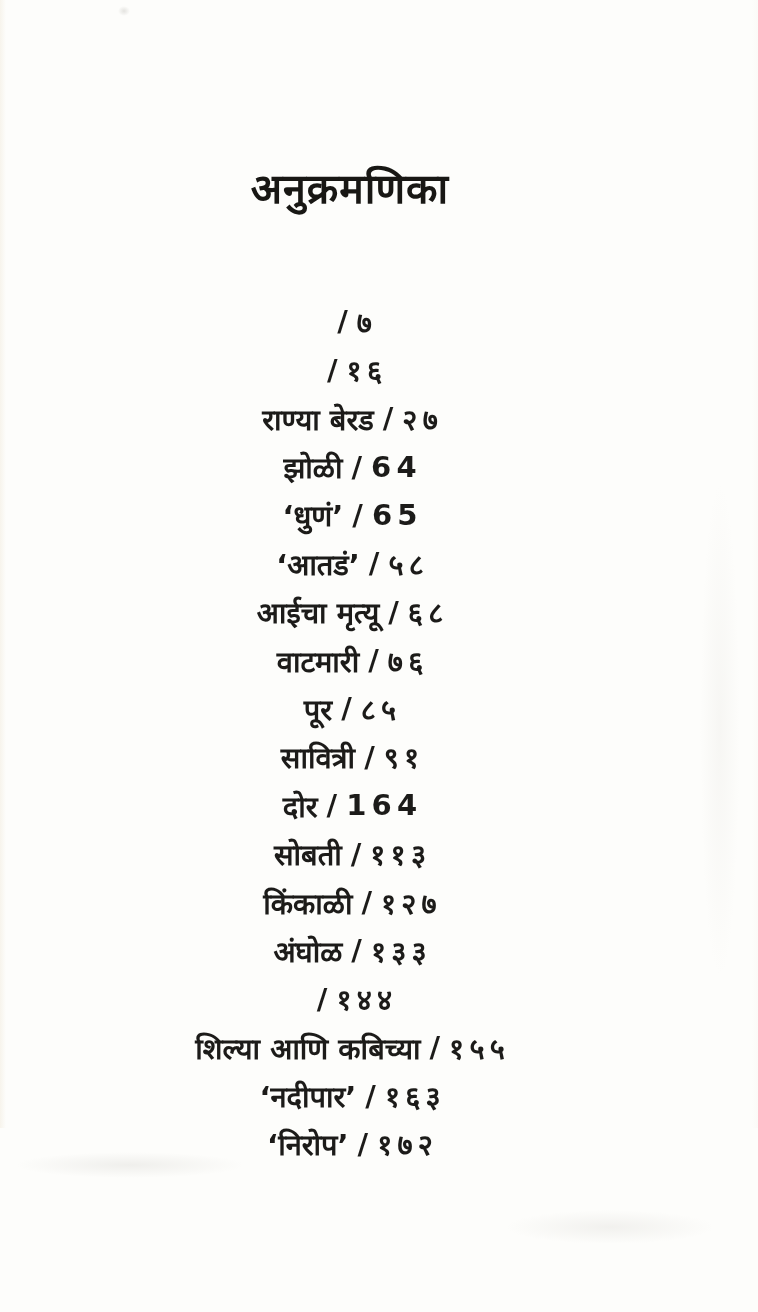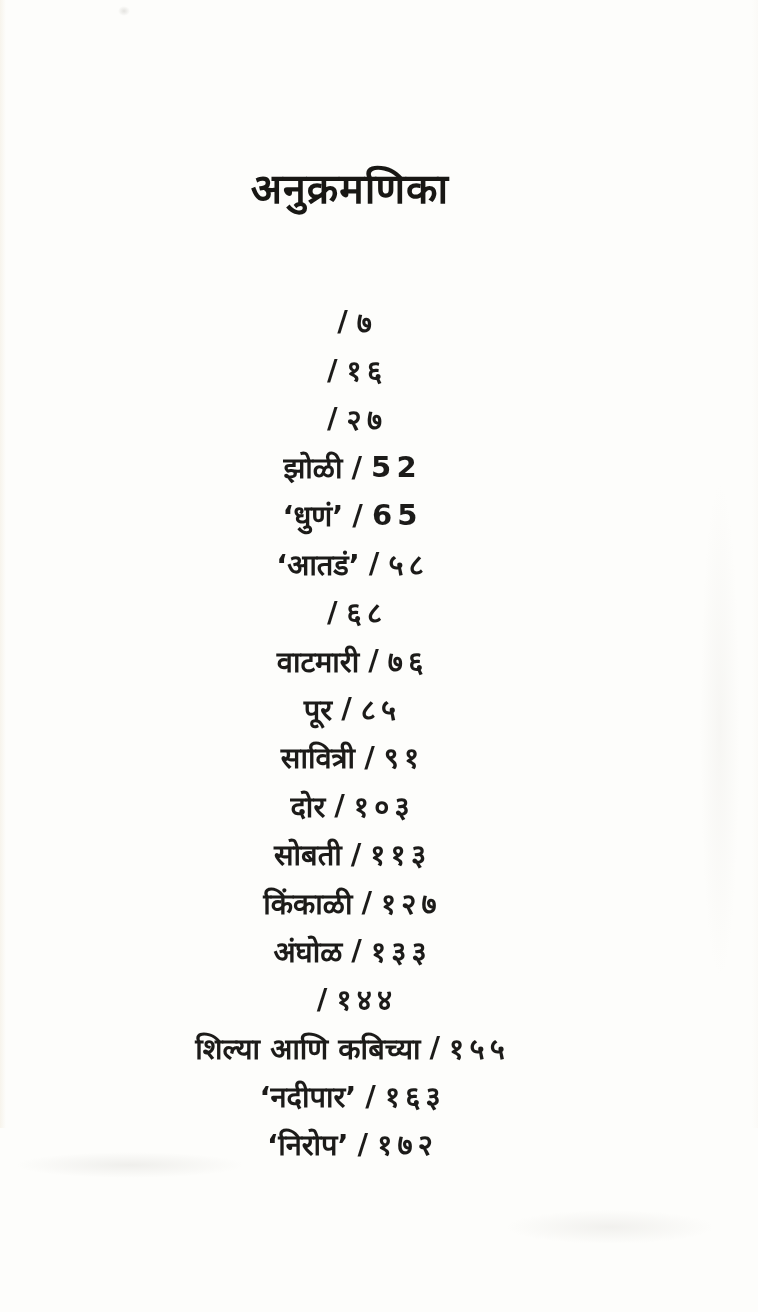--- a/index.html
+++ b/index.html
@@ -103,43 +103,45 @@
       <span class="entry-sep">/</span>
       <span class="entry-page">७</span>
     </li>
 
     <li class="toc-entry">
       <span class="entry-sep">/</span>
       <span class="entry-page">१६</span>
     </li>
 
     <li class="toc-entry">
+      <span class="entry-title">राण्या बेरड</span>
       <span class="entry-sep">/</span>
       <span class="entry-page">२७</span>
     </li>
 
     <li class="toc-entry">
       <span class="entry-title">झोळी</span>
       <span class="entry-sep">/</span>
-      <span class="entry-page">52</span>
+      <span class="entry-page">64</span>
     </li>
 
     <li class="toc-entry">
       <span class="entry-title">‘धुणं’</span>
       <span class="entry-sep">/</span>
       <span class="entry-page">65</span>
     </li>
 
     <li class="toc-entry">
       <span class="entry-title">‘आतडं’</span>
       <span class="entry-sep">/</span>
       <span class="entry-page">५८</span>
     </li>
 
     <li class="toc-entry">
+      <span class="entry-title">आईचा मृत्यू</span>
       <span class="entry-sep">/</span>
       <span class="entry-page">६८</span>
     </li>
 
     <li class="toc-entry">
       <span class="entry-title">वाटमारी</span>
       <span class="entry-sep">/</span>
       <span class="entry-page">७६</span>
     </li>
 
@@ -151,21 +153,21 @@
 
     <li class="toc-entry">
       <span class="entry-title">सावित्री</span>
       <span class="entry-sep">/</span>
       <span class="entry-page">९१</span>
     </li>
 
     <li class="toc-entry">
       <span class="entry-title">दोर</span>
       <span class="entry-sep">/</span>
-      <span class="entry-page">१०३</span>
+      <span class="entry-page">164</span>
     </li>
 
     <li class="toc-entry">
       <span class="entry-title">सोबती</span>
       <span class="entry-sep">/</span>
       <span class="entry-page">११३</span>
     </li>
 
     <li class="toc-entry">
       <span class="entry-title">किंकाळी</span>

